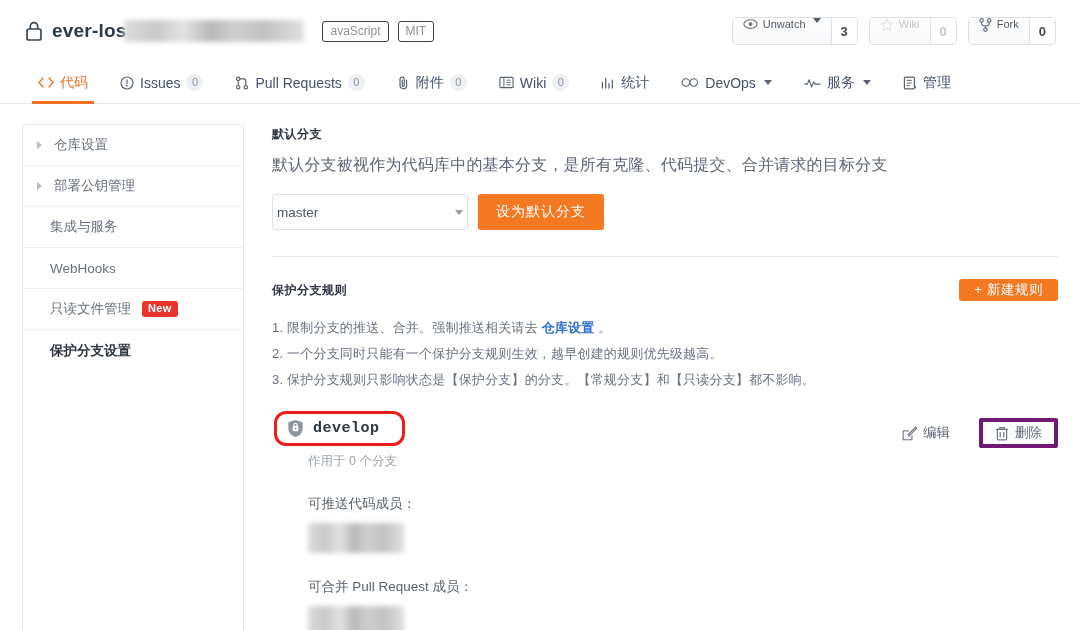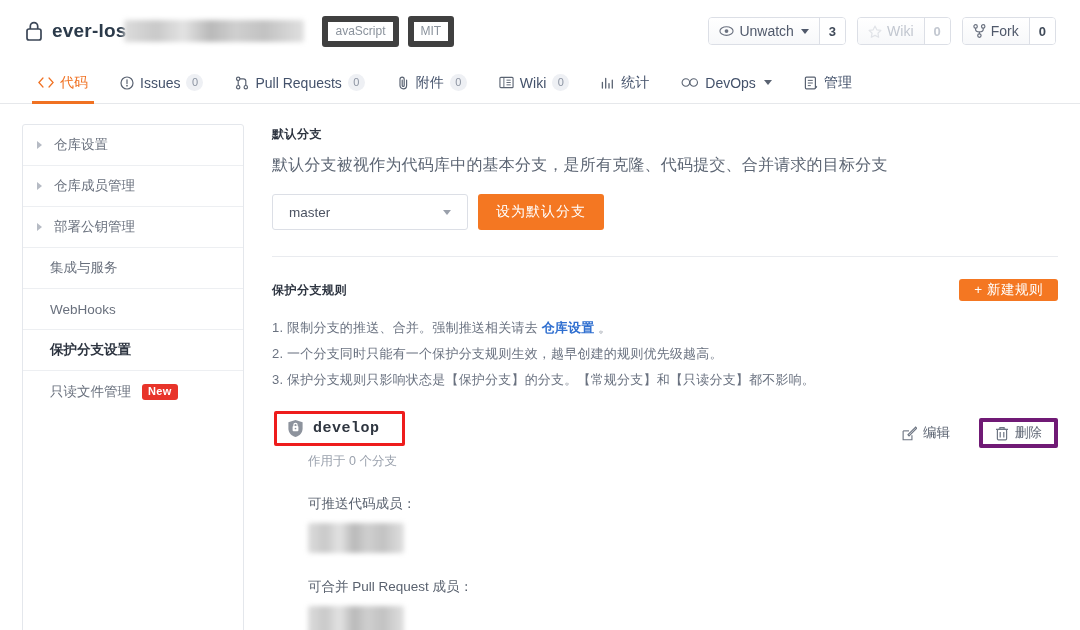--- a/index.html
+++ b/index.html
@@ -38,21 +38,21 @@
   .redact {
     display: inline-block;
     background: linear-gradient(90deg,#dcdcdc 0%,#c9c9c9 18%,#e3e3e3 33%,#b9b9b9 48%,#cfcfcf 62%,#c2c2c2 78%,#e0e0e0 100%);
     filter: blur(2.4px);
     border-radius: 2px;
     vertical-align: middle;
   }
   .redact.title-redact { width: 180px; height: 22px; margin-left: -10px; }
 
   .tag-chip {
-    border: 6px solid #404040;
+    border: 1px solid #404040;
     border-radius: 3px;
     color: #8a929c;
     font-size: 12px;
     padding: 2px 7px 3px;
     background: #fff;
     line-height: 14px;
     white-space: nowrap;
   }
   .chip-group { display: flex; align-items: center; gap: 9px; margin-left: 10px; }
 
@@ -60,23 +60,23 @@
   .btn-group {
     display: flex;
     align-items: stretch;
     border: 1px solid #dcdfe6;
     border-radius: 4px;
     overflow: hidden;
     height: 28px;
     background: #fff;
   }
   .btn-group .bg-main {
-    display: flex; align-items: center; gap: 5px;
+    display: flex; gap: 5px;
     padding: 0 10px;
-    font-size: 14px;
+    font-size: 11px;
     color: #50596b;
     background: linear-gradient(#fff,#f7f8fa);
     white-space: nowrap;
   }
   .btn-group .bg-count {
     display: flex; align-items: center;
     padding: 0 9px;
     font-size: 13px;
     font-weight: bold;
     color: #404a59;
@@ -197,21 +197,21 @@
     letter-spacing: .2px;
   }
   .branch-row { display: flex; align-items: center; gap: 10px; margin-top: 18px; }
   .select-box {
     width: 196px; height: 36px;
     border: 1px solid #dcdfe6;
     border-radius: 3px;
     background: #fff;
     display: flex;
     align-items: center;
-    padding: 0 16px;
+    padding: 0 4px;
     font-size: 13.5px;
     color: #4c5362;
     justify-content: space-between;
   }
   .select-box .caret-dn { border-top-color: #9aa0ab; }
   .btn-orange {
     background: #f47722;
     color: #fff;
     border: none;
     border-radius: 3px;
@@ -245,21 +245,21 @@
     display: flex;
     align-items: flex-start;
     justify-content: space-between;
   }
   .rule-left { padding-left: 2px; }
   .rule-name-box {
     display: inline-flex;
     align-items: center;
     gap: 9px;
     border: 3px solid #ee1c1c;
-    border-radius: 2px;
+    border-radius: 12px;
     padding: 5px 22px 5px 10px;
   }
   .rule-name {
     font-family: "Liberation Mono", "DejaVu Sans Mono", monospace;
     font-size: 15px;
     font-weight: bold;
     color: #2f3640;
     letter-spacing: .5px;
   }
   .rule-sub {
@@ -404,58 +404,61 @@
 
   <div class="nav-tab">
     <svg width="18" height="11" viewBox="0 0 20 11">
       <circle cx="5.4" cy="5.5" r="4.2" fill="none" stroke="#5a6372" stroke-width="1.2"></circle>
       <circle cx="14.1" cy="5.5" r="4.2" fill="none" stroke="#5a6372" stroke-width="1.2"></circle>
     </svg>
     <span>DevOps</span>
     <i class="caret-dn" style="color:#5a6372"></i>
   </div>
 
+  <div class="nav-tab">
+    <svg width="17" height="12" viewBox="0 0 18 12">
+      <path d="M1 7.2h2.6L5.4 2.6l2.6 7.6L10.3 5l1.6 2.2H17" fill="none" stroke="#5a6372" stroke-width="1.2" stroke-linecap="round" stroke-linejoin="round"></path>
+    </svg>
+    <span>服务</span>
+    <i class="caret-dn" style="color:#5a6372"></i>
+  </div>
 
   <div class="nav-tab">
     <svg width="14" height="14" viewBox="0 0 14 14">
       <rect x="1.4" y="1.2" width="10" height="11.6" rx="1" fill="none" stroke="#5a6372" stroke-width="1.2"></rect>
       <path d="M3.8 4.4h5M3.8 7h5M3.8 9.6h3" stroke="#5a6372" stroke-width="1"></path>
       <path d="M11.4 9.3l1.4 1.6-1.4 1.6" fill="none" stroke="#5a6372" stroke-width="1"></path>
     </svg>
     <span>管理</span>
   </div>
 </div>
 
 <div class="page-body">
 
   <div class="sidebar">
     <div class="side-item">
       <i class="arrow-r"></i>
       <span>仓库设置</span>
     </div>
     <div class="side-item">
       <i class="arrow-r"></i>
-      <span>仓库成员管理</span>
-    </div>
-    <div class="side-item">
-      <i class="arrow-r"></i>
       <span>部署公钥管理</span>
     </div>
     <div class="side-item">
       <span class="indent">集成与服务</span>
     </div>
     <div class="side-item">
       <span class="indent">WebHooks</span>
-    </div>
-    <div class="side-item current">
-      <span class="indent">保护分支设置</span>
     </div>
     <div class="side-item">
       <span class="indent">只读文件管理</span>
       <span class="badge-new">New</span>
+    </div>
+    <div class="side-item current">
+      <span class="indent">保护分支设置</span>
     </div>
   </div>
 
   <div class="main">
 
     <div class="sec-title">默认分支</div>
     <div class="sec-desc">默认分支被视作为代码库中的基本分支，是所有克隆、代码提交、合并请求的目标分支</div>
 
     <div class="branch-row">
       <div class="select-box">

